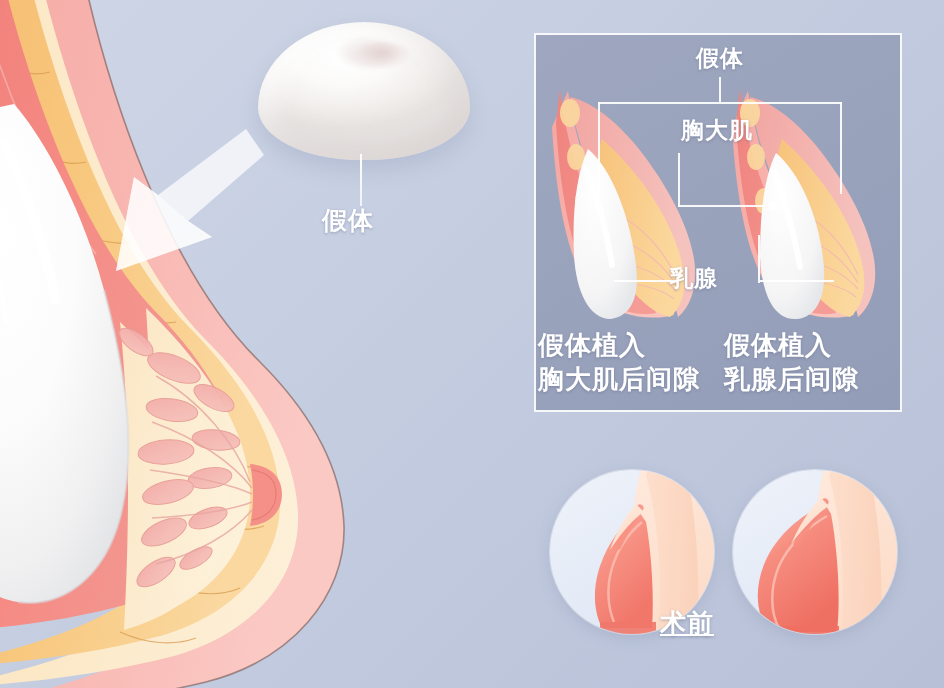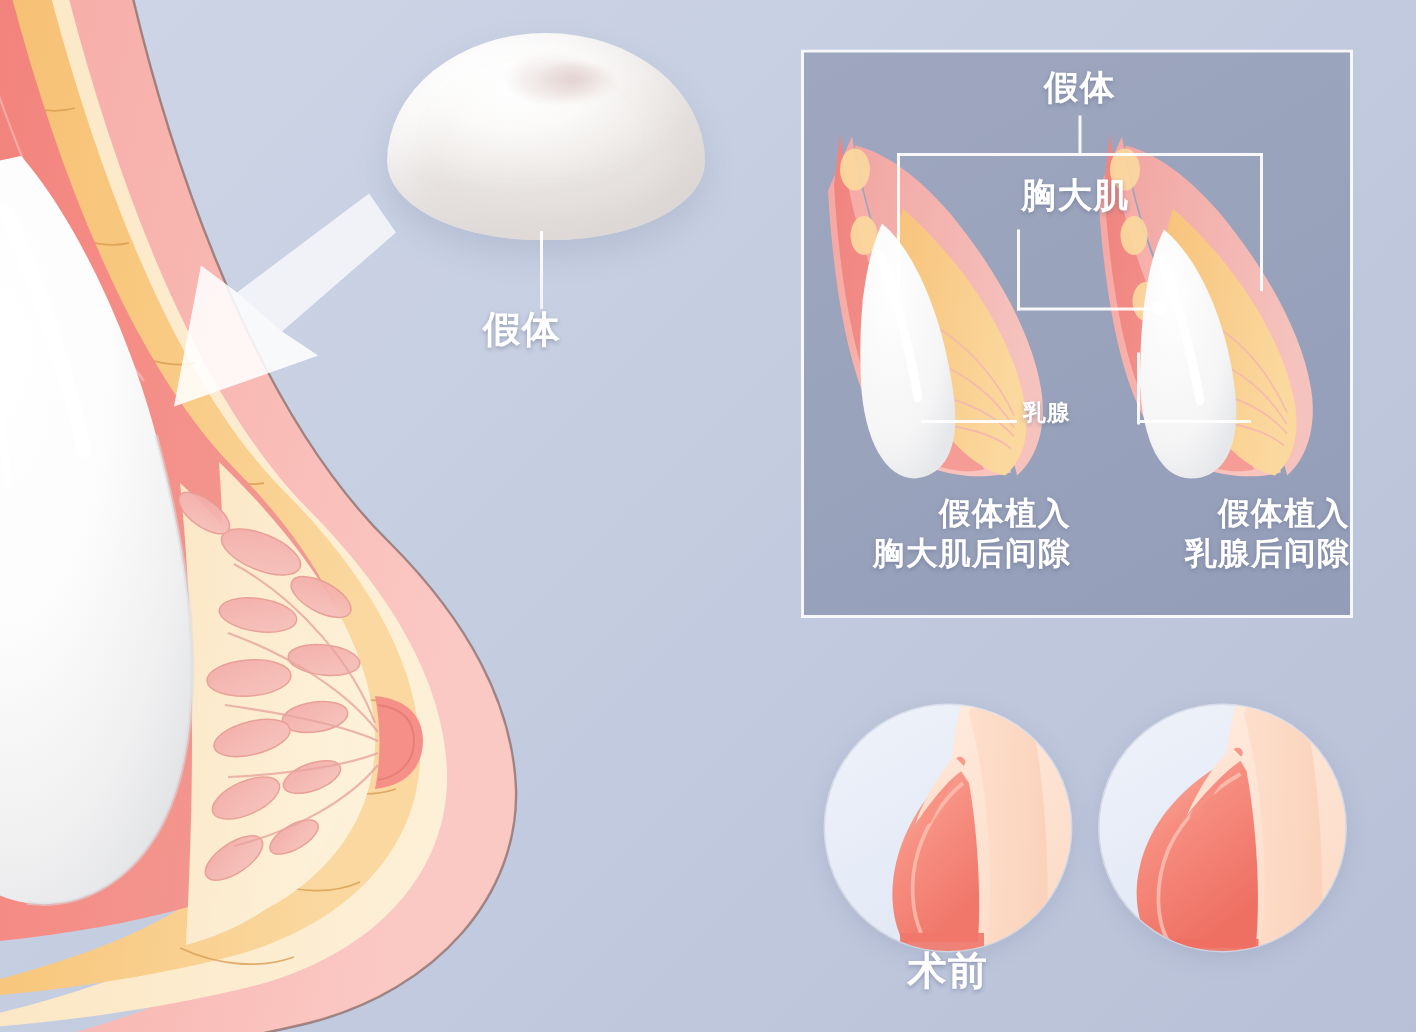--- a/index.html
+++ b/index.html
@@ -73,40 +73,40 @@
   #ld-bracket-top { left: 62px; top: 67px; width: 244px; height: 2px; }
   #ld-bracket-l  { left: 62px; top: 67px; width: 2px; height: 92px; }
   #ld-bracket-r  { left: 304px; top: 67px; width: 2px; height: 92px; }
 
   #lbl-xdj     { left: 0; top: 82px; width: 330px; text-align: center; font-size: 23px; margin-left: 16px; }
   #ld-xdj-v1   { left: 142px; top: 118px; width: 2px; height: 54px; }
   #ld-xdj-h    { left: 142px; top: 170px; width: 98px; height: 2px; }
   #ld-xdj-dot  { left: 232px; top: 166px; width: 9px; height: 9px; border-radius: 50%;
                  background: rgba(255,255,255,.95); }
 
-  #lbl-ruxian  { left: 146px; top: 232px; font-size: 15px; }
+  #lbl-ruxian  { left: 134px; top: 232px; font-size: 23px; font-family: Liberation Mono, monospace; }
   #ld-rx-left  { left: 78px; top: 245px; width: 64px; height: 2px; }
   #ld-rx-right { left: 224px; top: 245px; width: 74px; height: 2px; }
   #ld-rx-v     { left: 222px; top: 200px; width: 2px; height: 48px; }
 
-  .mini-caption { position: absolute; top: 294px; width: 176px; text-align: right;
-                  font-size: 21px; line-height: 1.30; }
+  .mini-caption { position: absolute; top: 294px; width: 176px; text-align: left;
+                  font-size: 26px; line-height: 1.30; }
   #cap-left  { left: 2px; }
   #cap-right { left: 188px; }
 
   
   .ba-circle {
     position: absolute; top: 470px; width: 164px; height: 164px;
     border-radius: 50%; overflow: hidden;
     background: linear-gradient(150deg, #eef2fa 0%, #e6ecf7 48%, #dde5f3 100%);
     box-shadow: 0 4px 14px rgba(120,132,165,.25), 0 0 0 1px rgba(255,255,255,.55);
   }
   #circle-before { left: 550px; }
   #circle-after  { left: 733px; }
-  .ba-label { position: absolute; top: 632px; width: 164px; text-align: center; font-size: 26px; }
+  .ba-label { position: absolute; top: 608px; width: 164px; text-align: right; font-size: 26px; text-decoration: underline; }
   #label-before { left: 550px; }
   #label-after  { left: 733px; }
 </style>
 </head>
 <body>
 
 <div id="stage">
 
   <div class="abs" id="main-anatomy">
     <svg width="470" height="740" viewBox="0 0 470 740" xmlns="http://www.w3.org/2000/svg">

